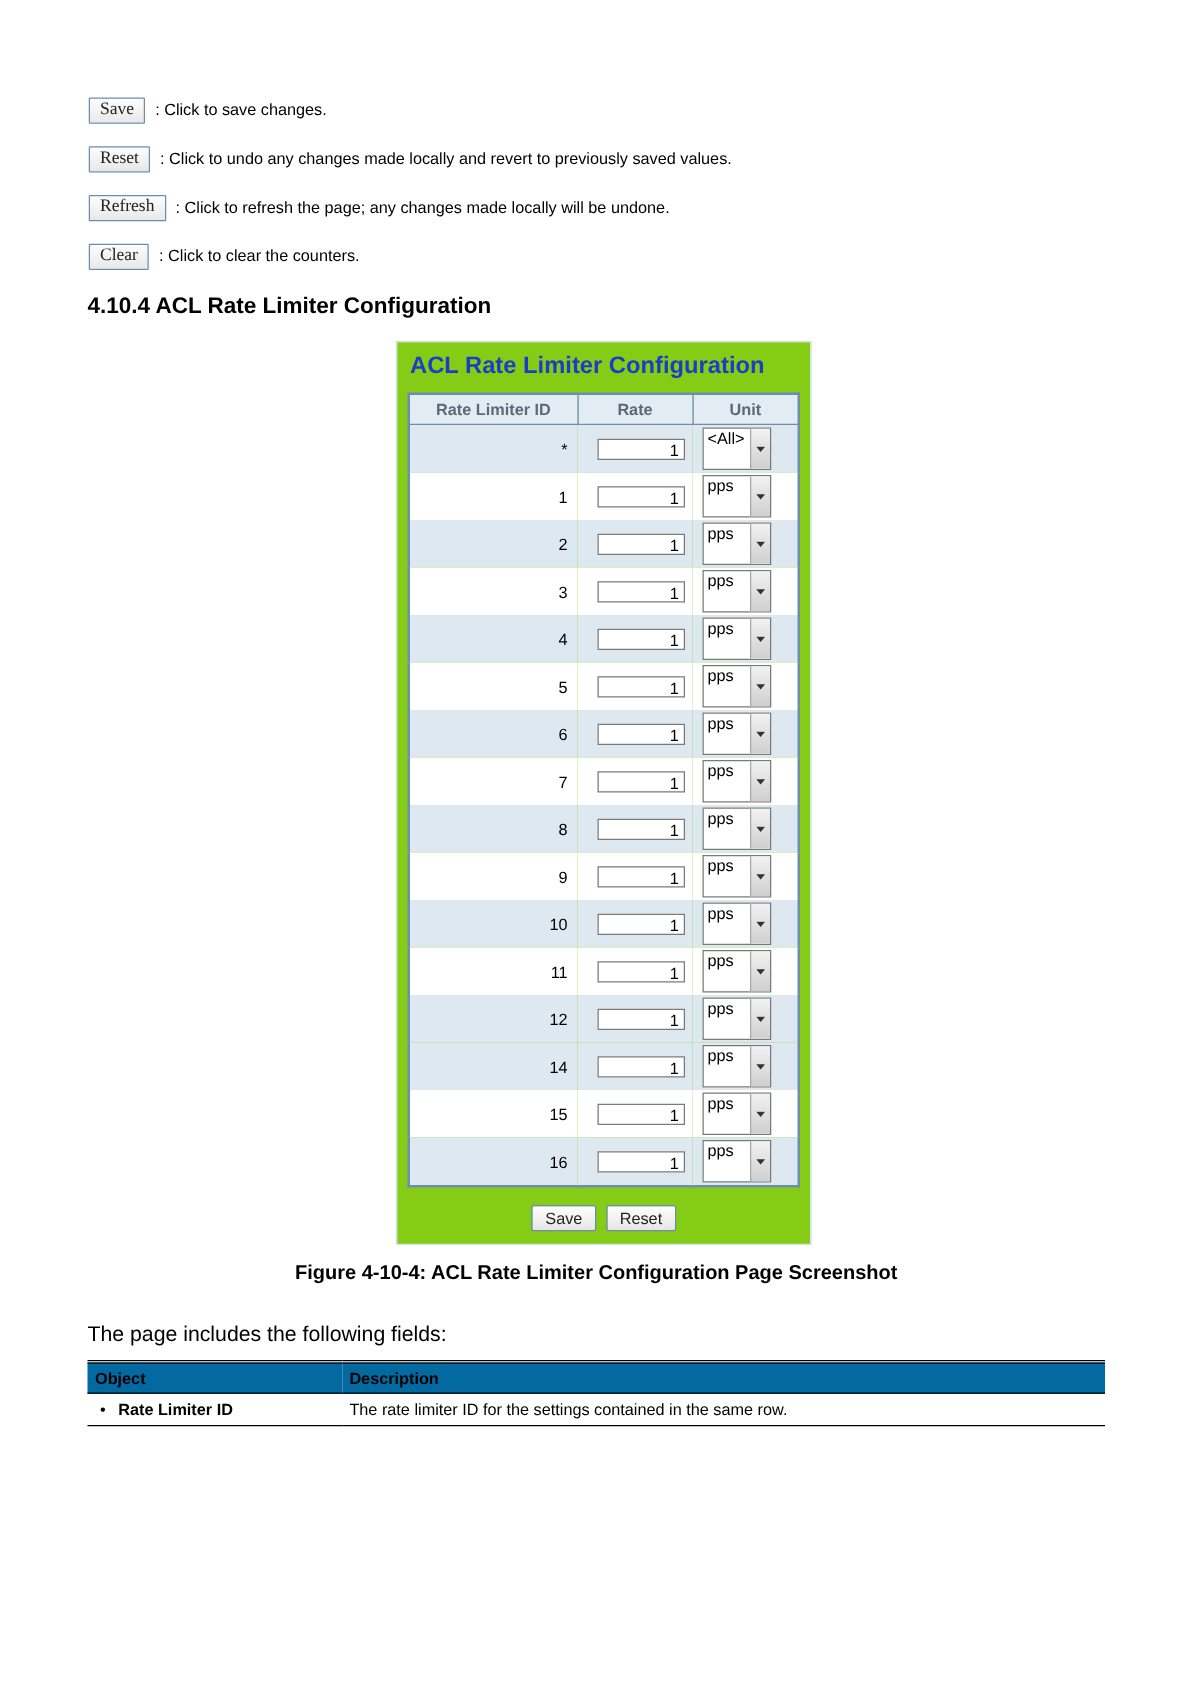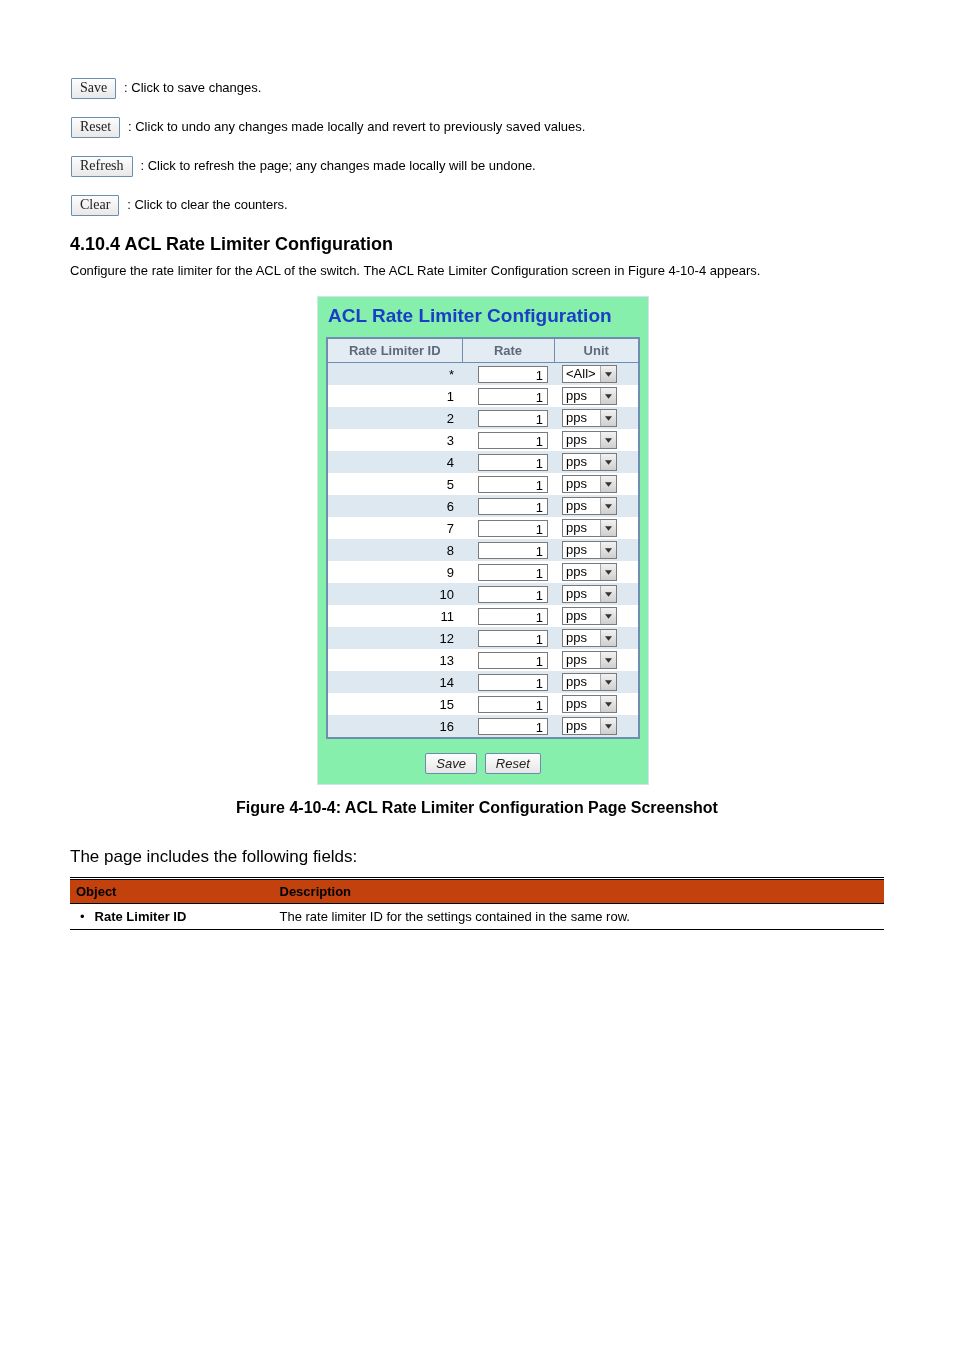--- a/index.html
+++ b/index.html
@@ -48,21 +48,21 @@
   }
   .config-panel-wrap {
     text-align: center;
     margin: 18px 0 8px 0;
   }
   .config-panel {
     display: inline-block;
     border: 1px solid #d4e2ee;
     padding: 6px 8px 10px 8px;
     text-align: left;
-    background: #86efac;
+    background: #84cc16;
     margin-left: 12px;
   }
   .panel-title {
     font-family: Arial, sans-serif;
     font-size: 19px;
     font-weight: bold;
     color: #1a3ec5;
     margin: 2px 0 10px 2px;
   }
   table.cfg {
@@ -107,21 +107,21 @@
     font-size: 13px;
     line-height: 17px;
     height: 17px;
     box-sizing: border-box;
   }
   .select-box {
     display: inline-flex;
     align-items: stretch;
     border: 1px solid #7a7a7a;
     background: #fff;
-    height: 18px;
+    height: 34px;
     box-sizing: border-box;
   }
   .select-box .sel-text {
     padding: 0 4px 0 3px;
     font-size: 13px;
     line-height: 16px;
     min-width: 30px;
     text-align: left;
   }
   .select-box .sel-arrow {
@@ -129,21 +129,20 @@
     background: linear-gradient(#f2f2f2, #cfcfcf);
     border-left: 1px solid #a9a9a9;
     display: flex;
     align-items: center;
     justify-content: center;
   }
   .select-box .sel-arrow svg { width: 7px; height: 5px; display:block; }
   .panel-buttons {
     text-align: center;
     margin-top: 14px;
-    font-style: italic;
   }
   .win-btn {
     display: inline-block;
     border: 1px solid #6b8eae;
     border-radius: 2px;
     background: linear-gradient(#fefefe, #e6e6e6);
     padding: 2px 10px;
     font-family: Arial, sans-serif;
     font-size: 13px;
     color: #222;
@@ -159,21 +158,21 @@
     font-size: 17px;
     margin: 6px 0 10px 0;
   }
   table.obj-table {
     width: 100%;
     border-collapse: collapse;
     border-top: 3px double #000;
     font-size: 13px;
   }
   table.obj-table th {
-    background: #c2410c;
+    background: #0369a1;
     border-bottom: 1px solid #000;
     padding: 4px 6px;
     font-weight: bold;
     text-align: left;
   }
   table.obj-table th.obj-h { width: 25%; }
   table.obj-table td {
     border-bottom: 1px solid #000;
     padding: 5px 6px;
     vertical-align: top;
@@ -203,23 +202,20 @@
     <span class="btn-image">Refresh</span>
     <span class="desc">: Click to refresh the page; any changes made locally will be undone.</span>
   </div>
   <div class="btn-desc">
     <span class="btn-image">Clear</span>
     <span class="desc">: Click to clear the counters.</span>
   </div>
 </div>
 
 <div class="section-num">4.10.4 ACL Rate Limiter Configuration</div>
-<div class="section-intro">
-  <span>Configure the rate limiter for the ACL of the switch.</span><span> The ACL Rate Limiter Configuration screen in Figure 4-10-4 appears.</span>
-</div>
 
 <div class="config-panel-wrap">
   <div class="config-panel">
     <div class="panel-title">ACL Rate Limiter Configuration</div>
     <table class="cfg">
       <thead>
         <tr>
           <th>Rate Limiter ID</th>
           <th>Rate</th>
           <th>Unit</th>
@@ -365,32 +361,20 @@
                   <span class="sel-text">pps</span>
                   <span class="sel-arrow">
                     <svg viewBox="0 0 8 5">
                       <polygon points="0,0 8,0 4,5" fill="#333"></polygon>
                     </svg>
                   </span>
                 </span></td>
             </tr>
             <tr class="odd">
               <td class="id">12</td>
-              <td class="rate"><span class="rate-box">1</span></td>
-              <td class="unit"><span class="select-box">
-                  <span class="sel-text">pps</span>
-                  <span class="sel-arrow">
-                    <svg viewBox="0 0 8 5">
-                      <polygon points="0,0 8,0 4,5" fill="#333"></polygon>
-                    </svg>
-                  </span>
-                </span></td>
-            </tr>
-            <tr class="even">
-              <td class="id">13</td>
               <td class="rate"><span class="rate-box">1</span></td>
               <td class="unit"><span class="select-box">
                   <span class="sel-text">pps</span>
                   <span class="sel-arrow">
                     <svg viewBox="0 0 8 5">
                       <polygon points="0,0 8,0 4,5" fill="#333"></polygon>
                     </svg>
                   </span>
                 </span></td>
             </tr>

